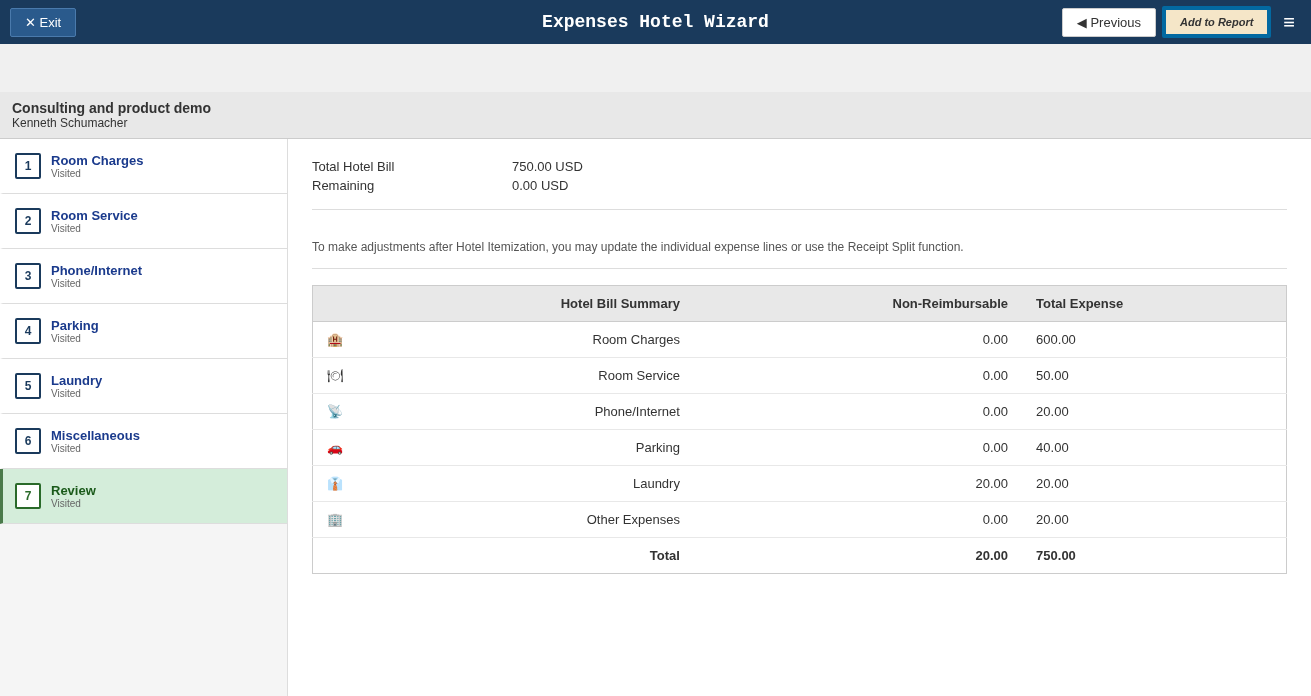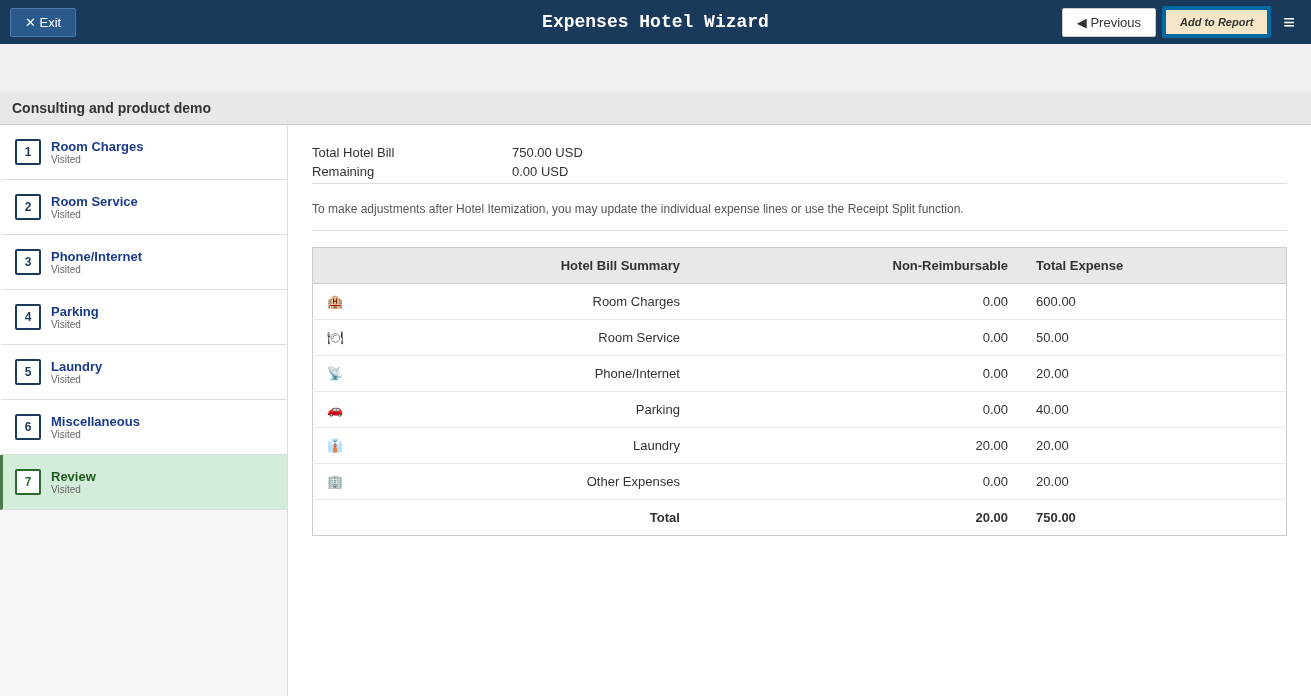--- a/index.html
+++ b/index.html
@@ -175,21 +175,22 @@
     .info-label {
       width: 200px;
       font-size: 13px;
       color: #333;
     }
     .info-value {
       font-size: 13px;
       color: #333;
     }
     .info-section {
-      margin-bottom: 16px;
+      margin-bottom: 28px;
+      padding-bottom: 12px;
       border-bottom: 1px solid #ddd;
     }
 
     
     .note-text {
       font-size: 12px;
       color: #555;
       margin-bottom: 16px;
       padding-bottom: 12px;
       border-bottom: 1px solid #ddd;
@@ -239,20 +240,21 @@
   <span class="header-title">Expenses Hotel Wizard</span>
   <div class="header-right">
     <button class="prev-btn">◀ Previous</button>
     <button class="add-report-btn">Add to Report</button>
     <button class="menu-btn">≡</button>
   </div>
 </div>
 
 <div class="subheader">
   <div class="subheader-company">Consulting and product demo</div>
+  <div class="subheader-name">Kenneth Schumacher</div>
 </div>
 
 <div class="main-layout">
 
   <div class="sidebar">
 
   <div class="sidebar-item">
       <div class="step-badge">1</div>
       <div class="sidebar-item-info">
         <div class="item-name">Room Charges</div>

